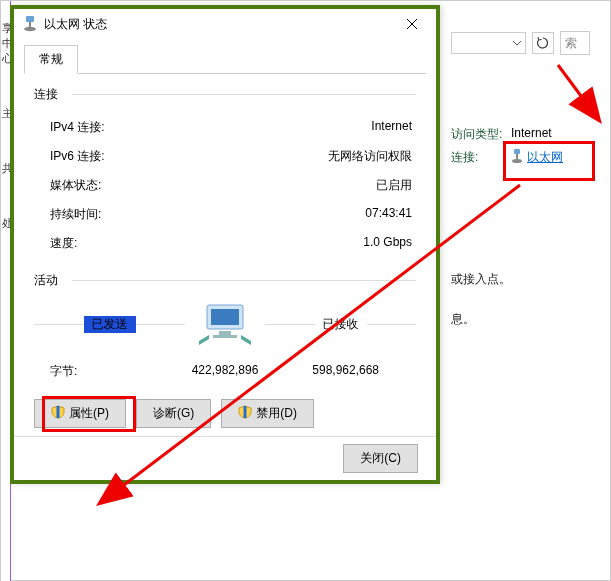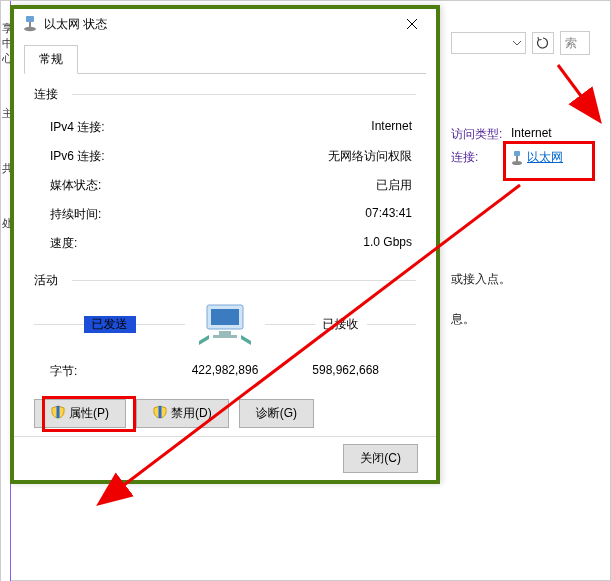--- a/index.html
+++ b/index.html
@@ -6,23 +6,23 @@
 body { background: #fff; width: 611px; height: 581px; overflow: hidden; position: relative; }
 
 
 .bg-window { position: absolute; left: 0; top: 0; width: 611px; height: 581px; border: 1px solid #ccc; background: #fff; }
 .bg-bar { position: absolute; left: 450px; top: 30px; display: flex; align-items: center; gap: 6px; }
 .bg-dropdown { width: 75px; height: 22px; border: 1px solid #ccc; background: #fff; display: flex; justify-content: flex-end; align-items: center; padding: 0 4px; }
 .bg-refresh { width: 22px; height: 22px; border: 1px solid #ccc; display: flex; align-items: center; justify-content: center; }
 .bg-search { border: 1px solid #ccc; height: 24px; padding: 2px 4px; background: #fff; width: 30px; color: #888; overflow: hidden; display: flex; align-items: center; }
 .bg-content { position: absolute; left: 450px; top: 125px; width: 155px; }
 .bg-row { display: flex; margin-bottom: 6px; }
-.bg-label { width: 60px; color: #4c1d95; }
+.bg-label { width: 60px; color: #14532d; }
 .bg-val { color: #000; }
-.bg-link { color: #0066cc; display: flex; align-items: center; gap: 4px; text-decoration: underline; }
+.bg-link { color: #0066cc; display: flex; gap: 4px; text-decoration: underline; }
 .bg-redbox { position: absolute; left: 502px; top: 140px; width: 92px; height: 40px; border: 3px solid #e00; pointer-events: none; }
 .bg-text1 { position: absolute; left: 450px; top: 270px; color: #222; }
 .bg-text2 { position: absolute; left: 450px; top: 310px; color: #222; }
 .bg-left { position: absolute; left: 0; top: 0; width: 10px; height: 581px; background: #fff; border-right: 1px solid #8b5cf6; }
 .bg-left-item { font-size: 11px; color: #333; padding: 20px 1px; }
 
 
 .dialog { position: absolute; left: 10px; top: 5px; width: 430px; height: 479px; background: #fff; border: 4px solid #4d7c0f; box-shadow: 2px 0 6px rgba(0,0,0,.15); }
 .titlebar { height: 30px; display: flex; align-items: center; padding: 0 4px 0 8px; }
 .titlebar-icon { width: 16px; height: 16px; margin-right: 6px; display: flex; align-items: center; justify-content: center; }
@@ -189,28 +189,28 @@
   </div>
 
   <div class="dialog-buttons">
     <button class="btn">
       <span class="shield"><svg width="14" height="14">
             <path d="M7 1 L13 3 L13 7 C13 10 10 13 7 13 C4 13 1 10 1 7 L1 3 Z" fill="#ffd24a" stroke="#c89b1a"></path>
             <path d="M7 1 L7 13" stroke="#1e6fd6" stroke-width="3"></path>
           </svg></span>
       <span>属性(P)</span>
     </button>
+    <button class="btn">诊断(G)</button>
     <button class="btn">
       <span class="shield"><svg width="14" height="14">
             <path d="M7 1 L13 3 L13 7 C13 10 10 13 7 13 C4 13 1 10 1 7 L1 3 Z" fill="#ffd24a" stroke="#c89b1a"></path>
             <path d="M7 1 L7 13" stroke="#1e6fd6" stroke-width="3"></path>
           </svg></span>
       <span>禁用(D)</span>
     </button>
-    <button class="btn">诊断(G)</button>
   </div>
   <div class="redbox2"></div>
 
   <div class="footer">
     <button class="btn">关闭(C)</button>
   </div>
 </div>
 
 <svg class="arrow-svg" width="611" height="581">
   <defs>

